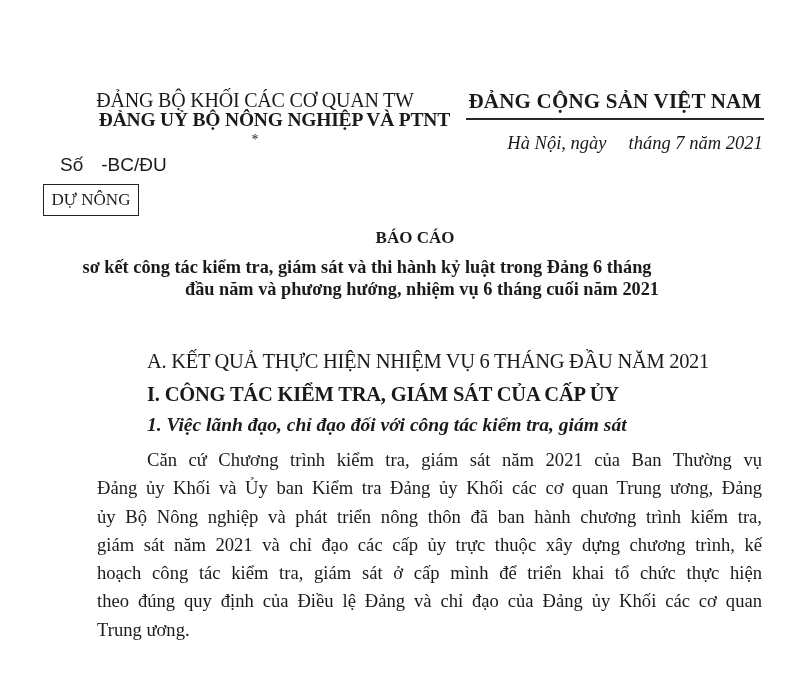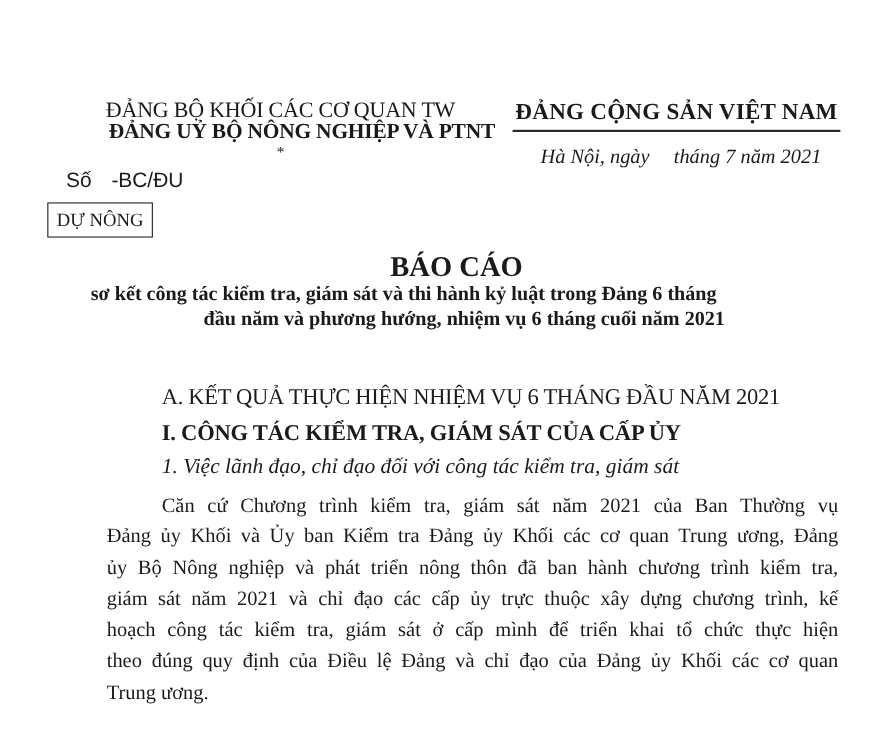--- a/index.html
+++ b/index.html
@@ -60,32 +60,32 @@
       font-size: 21px;
       font-weight: bold;
       letter-spacing: 0.2px;
     }
     .party-rule {
       left: 466px; top: 118px;
       width: 298px; height: 2px;
       background: #2a2a2a;
     }
     .place-date {
-      left: 466px; top: 133px; width: 306px;
+      left: 482px; top: 133px; width: 306px;
       text-align: center;
       font-size: 18.5px;
       font-style: italic;
     }
     .place-date .gap { display: inline-block; width: 22px; }
 
     
     .report-title {
       left: 0; top: 228px; width: 800px;
       text-align: center;
-      font-size: 26px;
+      font-size: 17px;
       font-weight: bold;
       padding-left: 30px; box-sizing: border-box;
     }
     .report-subtitle-1 {
       left: 0; top: 257px; width: 704px;
       text-align: center;
       font-size: 18.3px;
       font-weight: bold;
       padding-left: 30px; box-sizing: border-box;
     }
@@ -106,21 +106,21 @@
     }
     .section-i {
       left: 147px; top: 383px;
       font-size: 20.5px;
       font-weight: bold;
       letter-spacing: -0.2px;
     }
     .section-1 {
       left: 147px; top: 414px;
       font-size: 19.5px;
-      font-weight: normal;
+      font-weight: bold;
       font-style: italic;
     }
 
     
     .body-para {
       left: 97px; top: 446px;
       width: 665px;
       white-space: normal;
       font-size: 18.6px;
       line-height: 28.3px;

